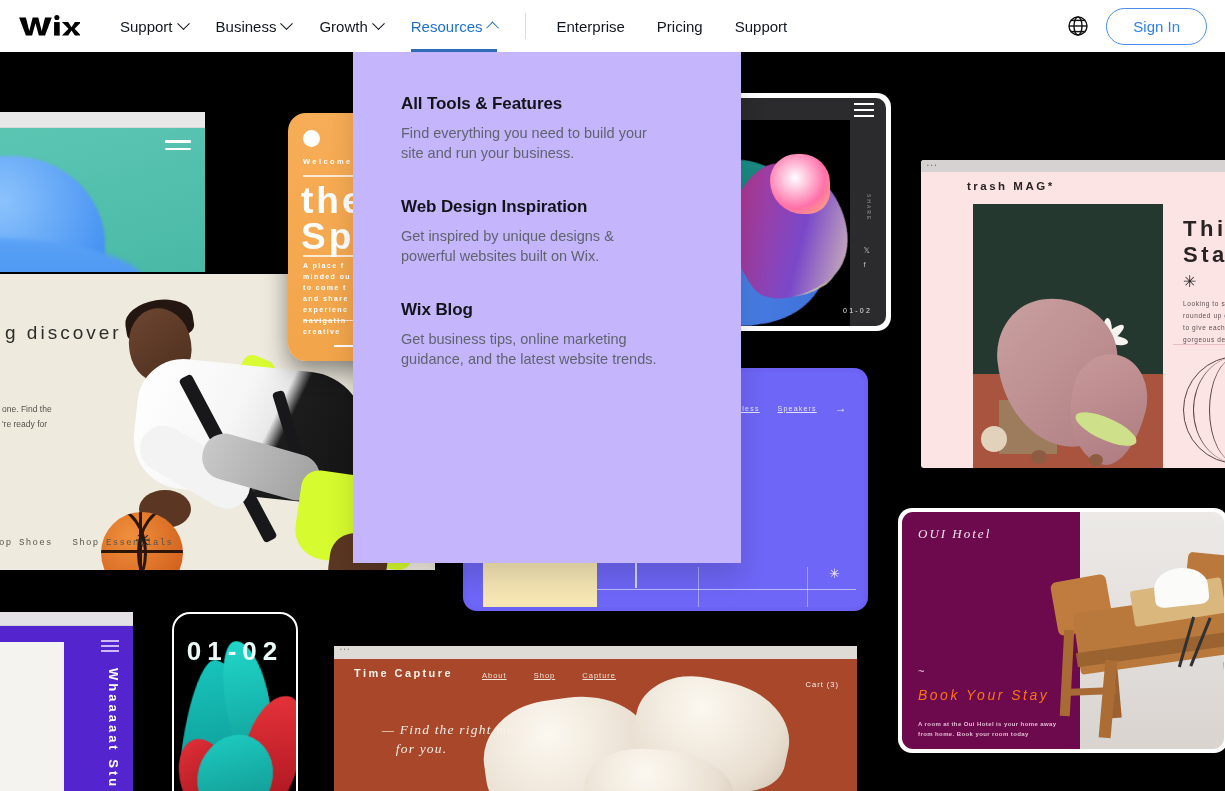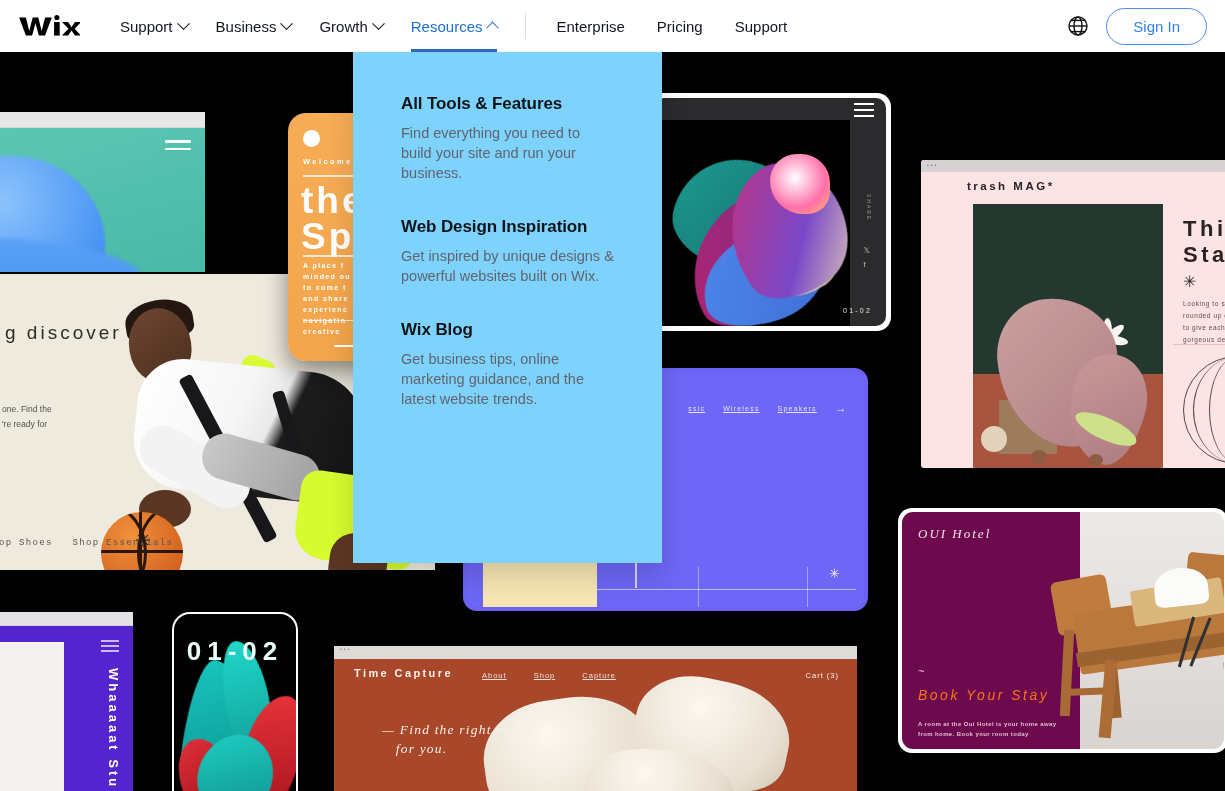--- a/index.html
+++ b/index.html
@@ -218,21 +218,21 @@
   .mk-leaf .pgno { position:absolute; left:0; right:0; top:22px; text-align:center; font-size:26px; font-weight:bold;
       letter-spacing:6px; color:#eafbf8; }
 
   
   .mk-time { left:334px; top:646px; width:523px; height:150px; background:#a8472a; }
   .mk-time .chrome { height:13px; background:#dedbd7; font-size:5px; color:#8a8a8a; letter-spacing:2px; padding-left:6px; }
   .mk-time .tbar { position:relative; height:32px; }
   .mk-time .tbrand { position:absolute; left:20px; top:8px; font-size:11px; font-weight:bold; letter-spacing:2.4px; color:#f8f1ea; }
   .mk-time .tnav { position:absolute; left:148px; top:12px; font-size:7.5px; letter-spacing:1px; color:#f0e2d8; }
   .mk-time .tnav span { margin-right:24px; text-decoration:underline; }
-  .mk-time .cart { position:absolute; right:18px; top:12px; font-size:7.5px; letter-spacing:1px; color:#f8f1ea; }
+  .mk-time .cart { position:absolute; right:18px; top:21px; font-size:7.5px; letter-spacing:1px; color:#f8f1ea; }
   .mk-time .thead { position:absolute; left:48px; top:74px; font-size:13.5px; line-height:19px; font-style:italic;
       letter-spacing:1.2px; color:#f9f0e6; font-family:"Liberation Serif", serif; }
   .pouch { position:absolute; border-radius:40% 46% 34% 40% / 46% 50% 34% 40%;
       background:radial-gradient(circle at 40% 28%, #fcf8f0, #e9dfd1 68%, #cfc2b1 100%); }
   .pouch1 { left:150px; top:52px; width:170px; height:120px; transform:rotate(-8deg); }
   .pouch2 { left:300px; top:34px; width:156px; height:106px; transform:rotate(12deg); }
   .pouch3 { left:250px; top:104px; width:150px; height:86px; transform:rotate(4deg); }
 
   
   .header {
@@ -256,21 +256,21 @@
   .divider-v { width:1px; height:26px; background:#d9dde3; margin:0 14px; }
   .spacer { flex:1; }
   .globe { width:24px; height:24px; margin-right:16px; cursor:pointer; }
   .signin {
     border:1px solid #4a8cf0; color:#2d7ff0; background:#fff; border-radius:22px;
     padding:9px 26px; font-size:15px; cursor:pointer; font-family:"Liberation Sans", sans-serif;
   }
 
   
   .dropdown {
-    position:absolute; left:353px; top:52px; width:309px; height:511px; background:#7dd3fc; z-index:35;
+    position:absolute; left:353px; top:52px; width:388px; height:511px; background:#c4b5fd; z-index:35;
     box-shadow:0 14px 26px rgba(0,0,0,.14); padding:42px 48px 0 48px;
   }
   .ditem { margin-bottom:34px; cursor:pointer; }
   .ditem:last-child { margin-bottom:0; }
   .ditem h3 { font-size:17px; font-weight:bold; color:#12141a; letter-spacing:-.1px; margin-bottom:9px; }
   .ditem p { font-size:14.5px; line-height:20px; color:#60646e; max-width:262px; }
 </style>
 </head>
 <body>
 

